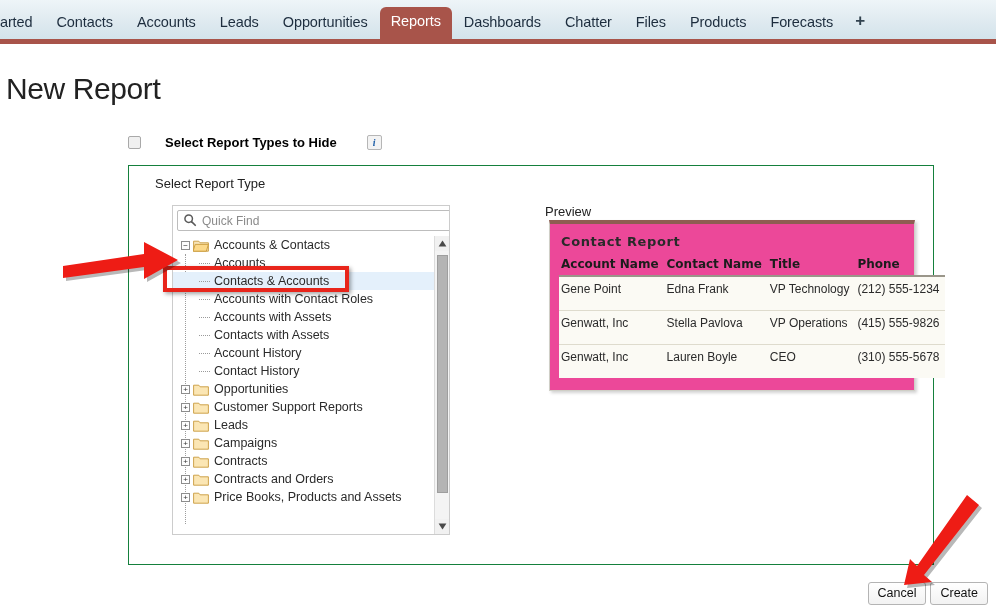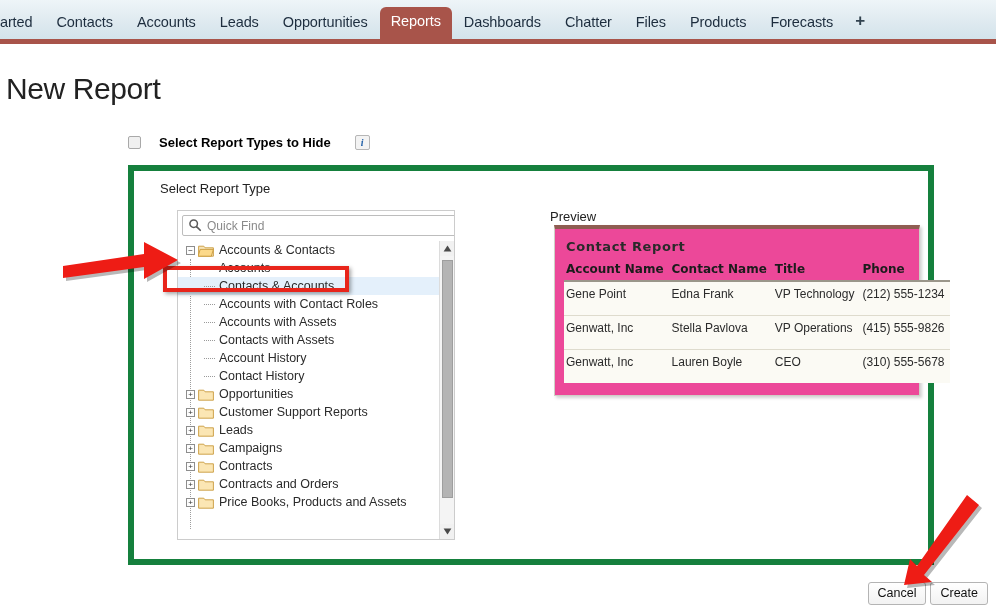--- a/index.html
+++ b/index.html
@@ -69,21 +69,21 @@
     color: #222222;
     letter-spacing: -0.4px;
   }
 
   
   .hide-row {
     position: absolute;
     left: 128px; top: 135px;
     display: flex;
     align-items: center;
-    gap: 18px;
+    gap: 24px;
   }
   .cbox {
     width: 13px; height: 13px;
     border: 1px solid #a9a9a9;
     background: #f0f0f0;
     border-radius: 2px;
     box-sizing: border-box;
     cursor: pointer;
   }
   .hide-label {
@@ -108,21 +108,21 @@
     cursor: pointer;
     font-family: "Liberation Serif", serif;
   }
 
   
   .panel {
     position: absolute;
     left: 128px; top: 165px;
     width: 806px;
     height: 400px;
-    border: 6px solid #15803d;
+    border: 1px solid #15803d;
     background: #ffffff;
     box-sizing: border-box;
   }
   .panel-label {
     position: absolute;
     left: 26px; top: 10px;
     font-size: 13px;
     color: #222222;
   }
 

